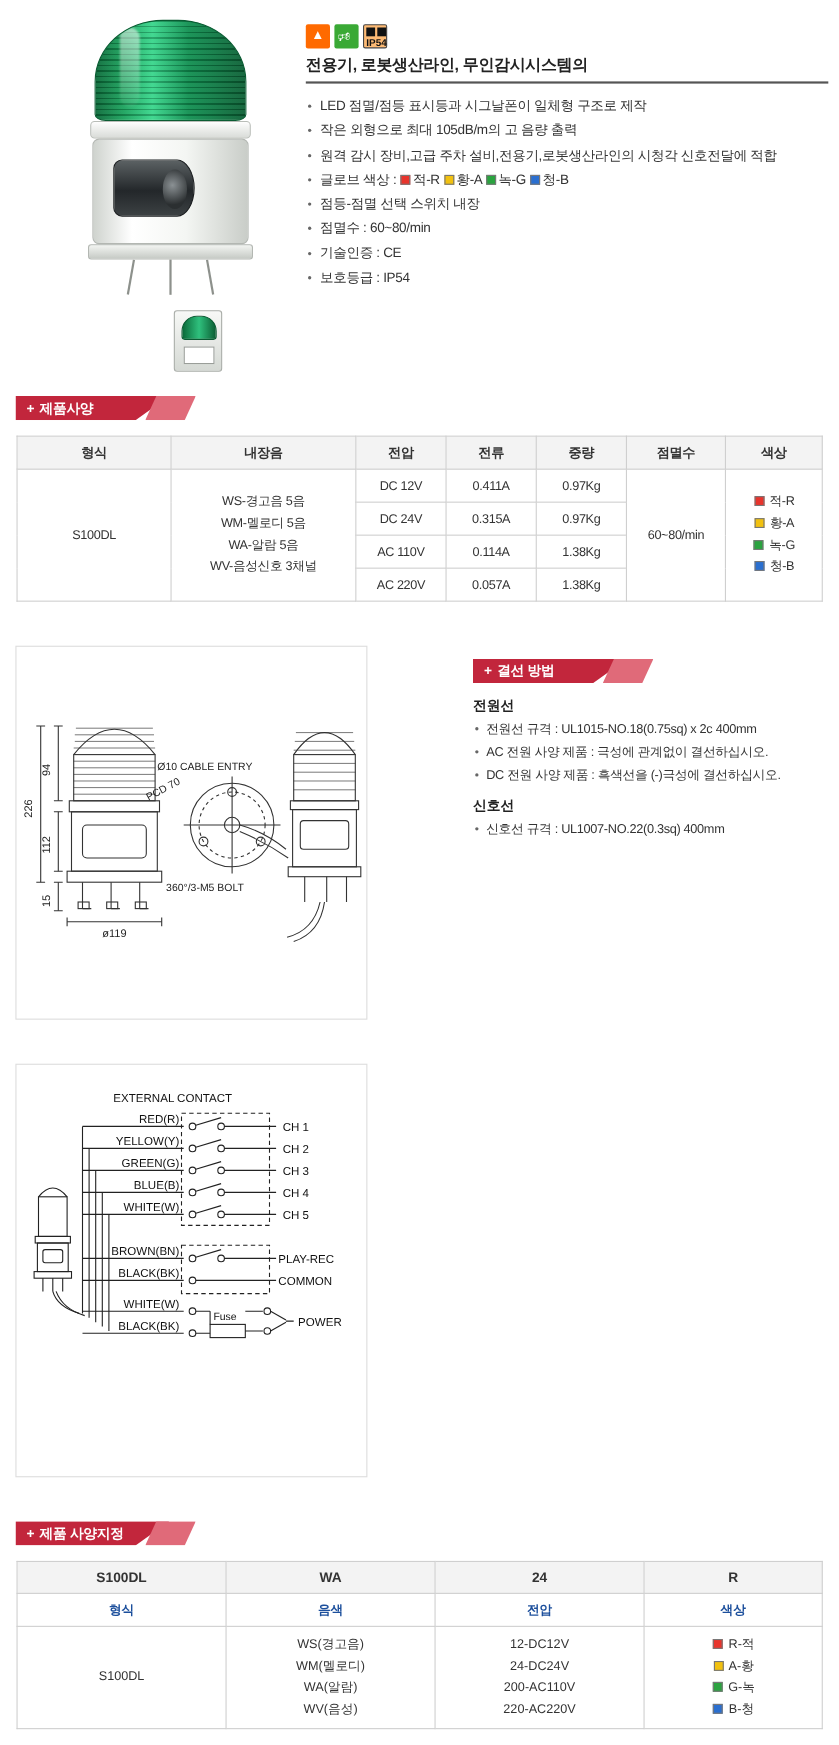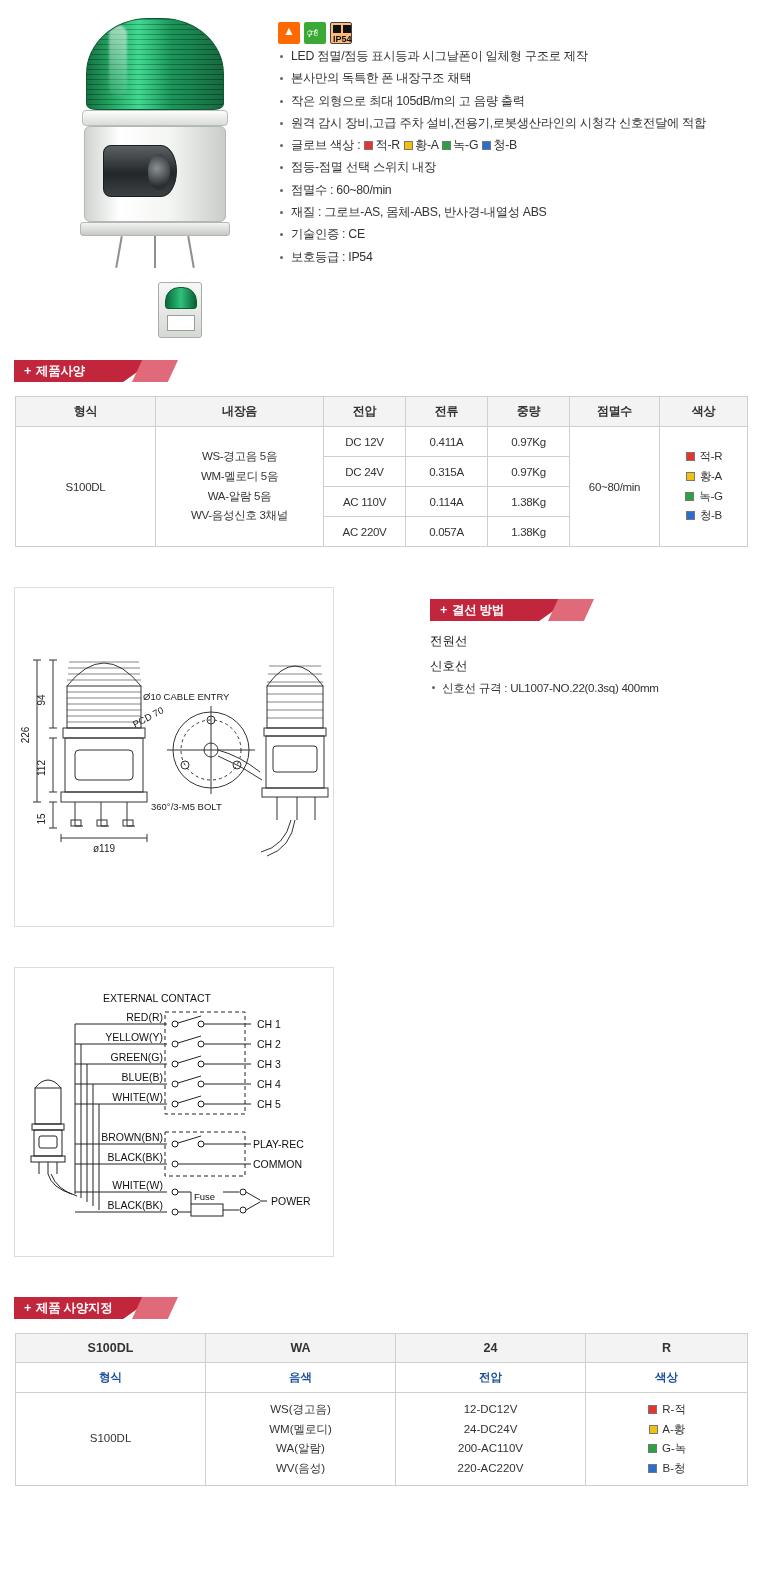--- a/index.html
+++ b/index.html
@@ -140,28 +140,28 @@
   }
   table.spec thead th { background: #f3f3f3; font-weight: bold; height: 30px; font-size: 12px; }
   .cell-multiline { line-height: 1.7; }
 
   
   .draw-box {
     width: 320px; border: 1px solid #ddd; background: #fff;
     margin-left: 14px; position: relative;
   }
   .outline-box { height: 340px; }
-  .wiring-box { height: 290px; }
+  .wiring-box { height: 376px; }
 
   
   .dim-svg, .wire-svg { display:block; }
 
   
   .wire-method { position: absolute; left: 430px; top: 12px; width: 320px; }
-  .wm-title { font-size: 12.5px; font-weight: normal; color: #222; margin: 8px 0 6px 0; }
+  .wm-title { font-size: 12.5px; font-weight: bold; color: #222; margin: 8px 0 6px 0; }
   ul.wm { list-style: none; margin: 0 0 12px 0; padding: 0; }
   ul.wm li {
     font-size: 11.6px; color: #333; line-height: 1.2; margin-bottom: 7px;
     padding-left: 12px; position: relative; letter-spacing: -0.3px;
   }
   ul.wm li:before {
     content: ""; position: absolute; left: 2px; top: 5px;
     width: 3px; height: 3px; border-radius: 50%; background: #666;
   }
 
@@ -207,36 +207,35 @@
       <div class="icon-row">
         <span class="ico ico-lamp"></span>
         <span class="ico ico-horn"></span>
         <span class="ico ico-ip">
           <span class="blk"></span>
             <span class="blk2"></span>
           <span class="ico-ip-label">IP54</span>
         </span>
       </div>
 
+      <div class="hero-title">전용기, 로봇생산라인, 무인감시시스템의</div>
 
       <ul class="features">
         <li>LED 점멸/점등 표시등과 시그날폰이 일체형 구조로 제작</li>
-        <li>본사만의 독특한 폰 내장구조 채택</li>
         <li>작은 외형으로 최대 105dB/m의 고 음량 출력</li>
         <li>원격 감시 장비,고급 주차 설비,전용기,로봇생산라인의 시청각 신호전달에 적합</li>
         <li>
           글로브 색상 :
           <span class="sw sw-r"></span>적-R
           <span class="sw sw-a"></span>황-A
           <span class="sw sw-g"></span>녹-G
           <span class="sw sw-b"></span>청-B
         </li>
         <li>점등-점멸 선택 스위치 내장</li>
         <li>점멸수 : 60~80/min</li>
-        <li>재질 : 그로브-AS, 몸체-ABS, 반사경-내열성 ABS</li>
         <li>기술인증 : CE</li>
         <li>보호등급 : IP54</li>
       </ul>
     </div>
   </div>
 
   <div class="sec-head">
     <div class="bar"></div>
       <div class="bar2"></div>
     <div class="txt"><span class="plus">+</span><span>제품사양</span></div>
@@ -389,20 +388,25 @@
       </svg>
     </div>
 
     <div class="wire-method">
       <div class="sec-head" style="margin-left:0; margin-bottom:6px;">
         <div class="bar"></div>
           <div class="bar2"></div>
         <div class="txt"><span class="plus">+</span><span>결선 방법</span></div>
       </div>
       <div class="wm-title">전원선</div>
+      <ul class="wm">
+        <li>전원선 규격  : UL1015-NO.18(0.75sq) x 2c 400mm</li>
+        <li>AC 전원 사양 제품 : 극성에 관계없이 결선하십시오.</li>
+        <li>DC 전원 사양 제품 : 흑색선을 (-)극성에 결선하십시오.</li>
+      </ul>
       <div class="wm-title">신호선</div>
       <ul class="wm">
         <li>신호선 규격 : UL1007-NO.22(0.3sq) 400mm</li>
       </ul>
     </div>
   </div>
 
   <div class="gap-40"></div>
 
 

